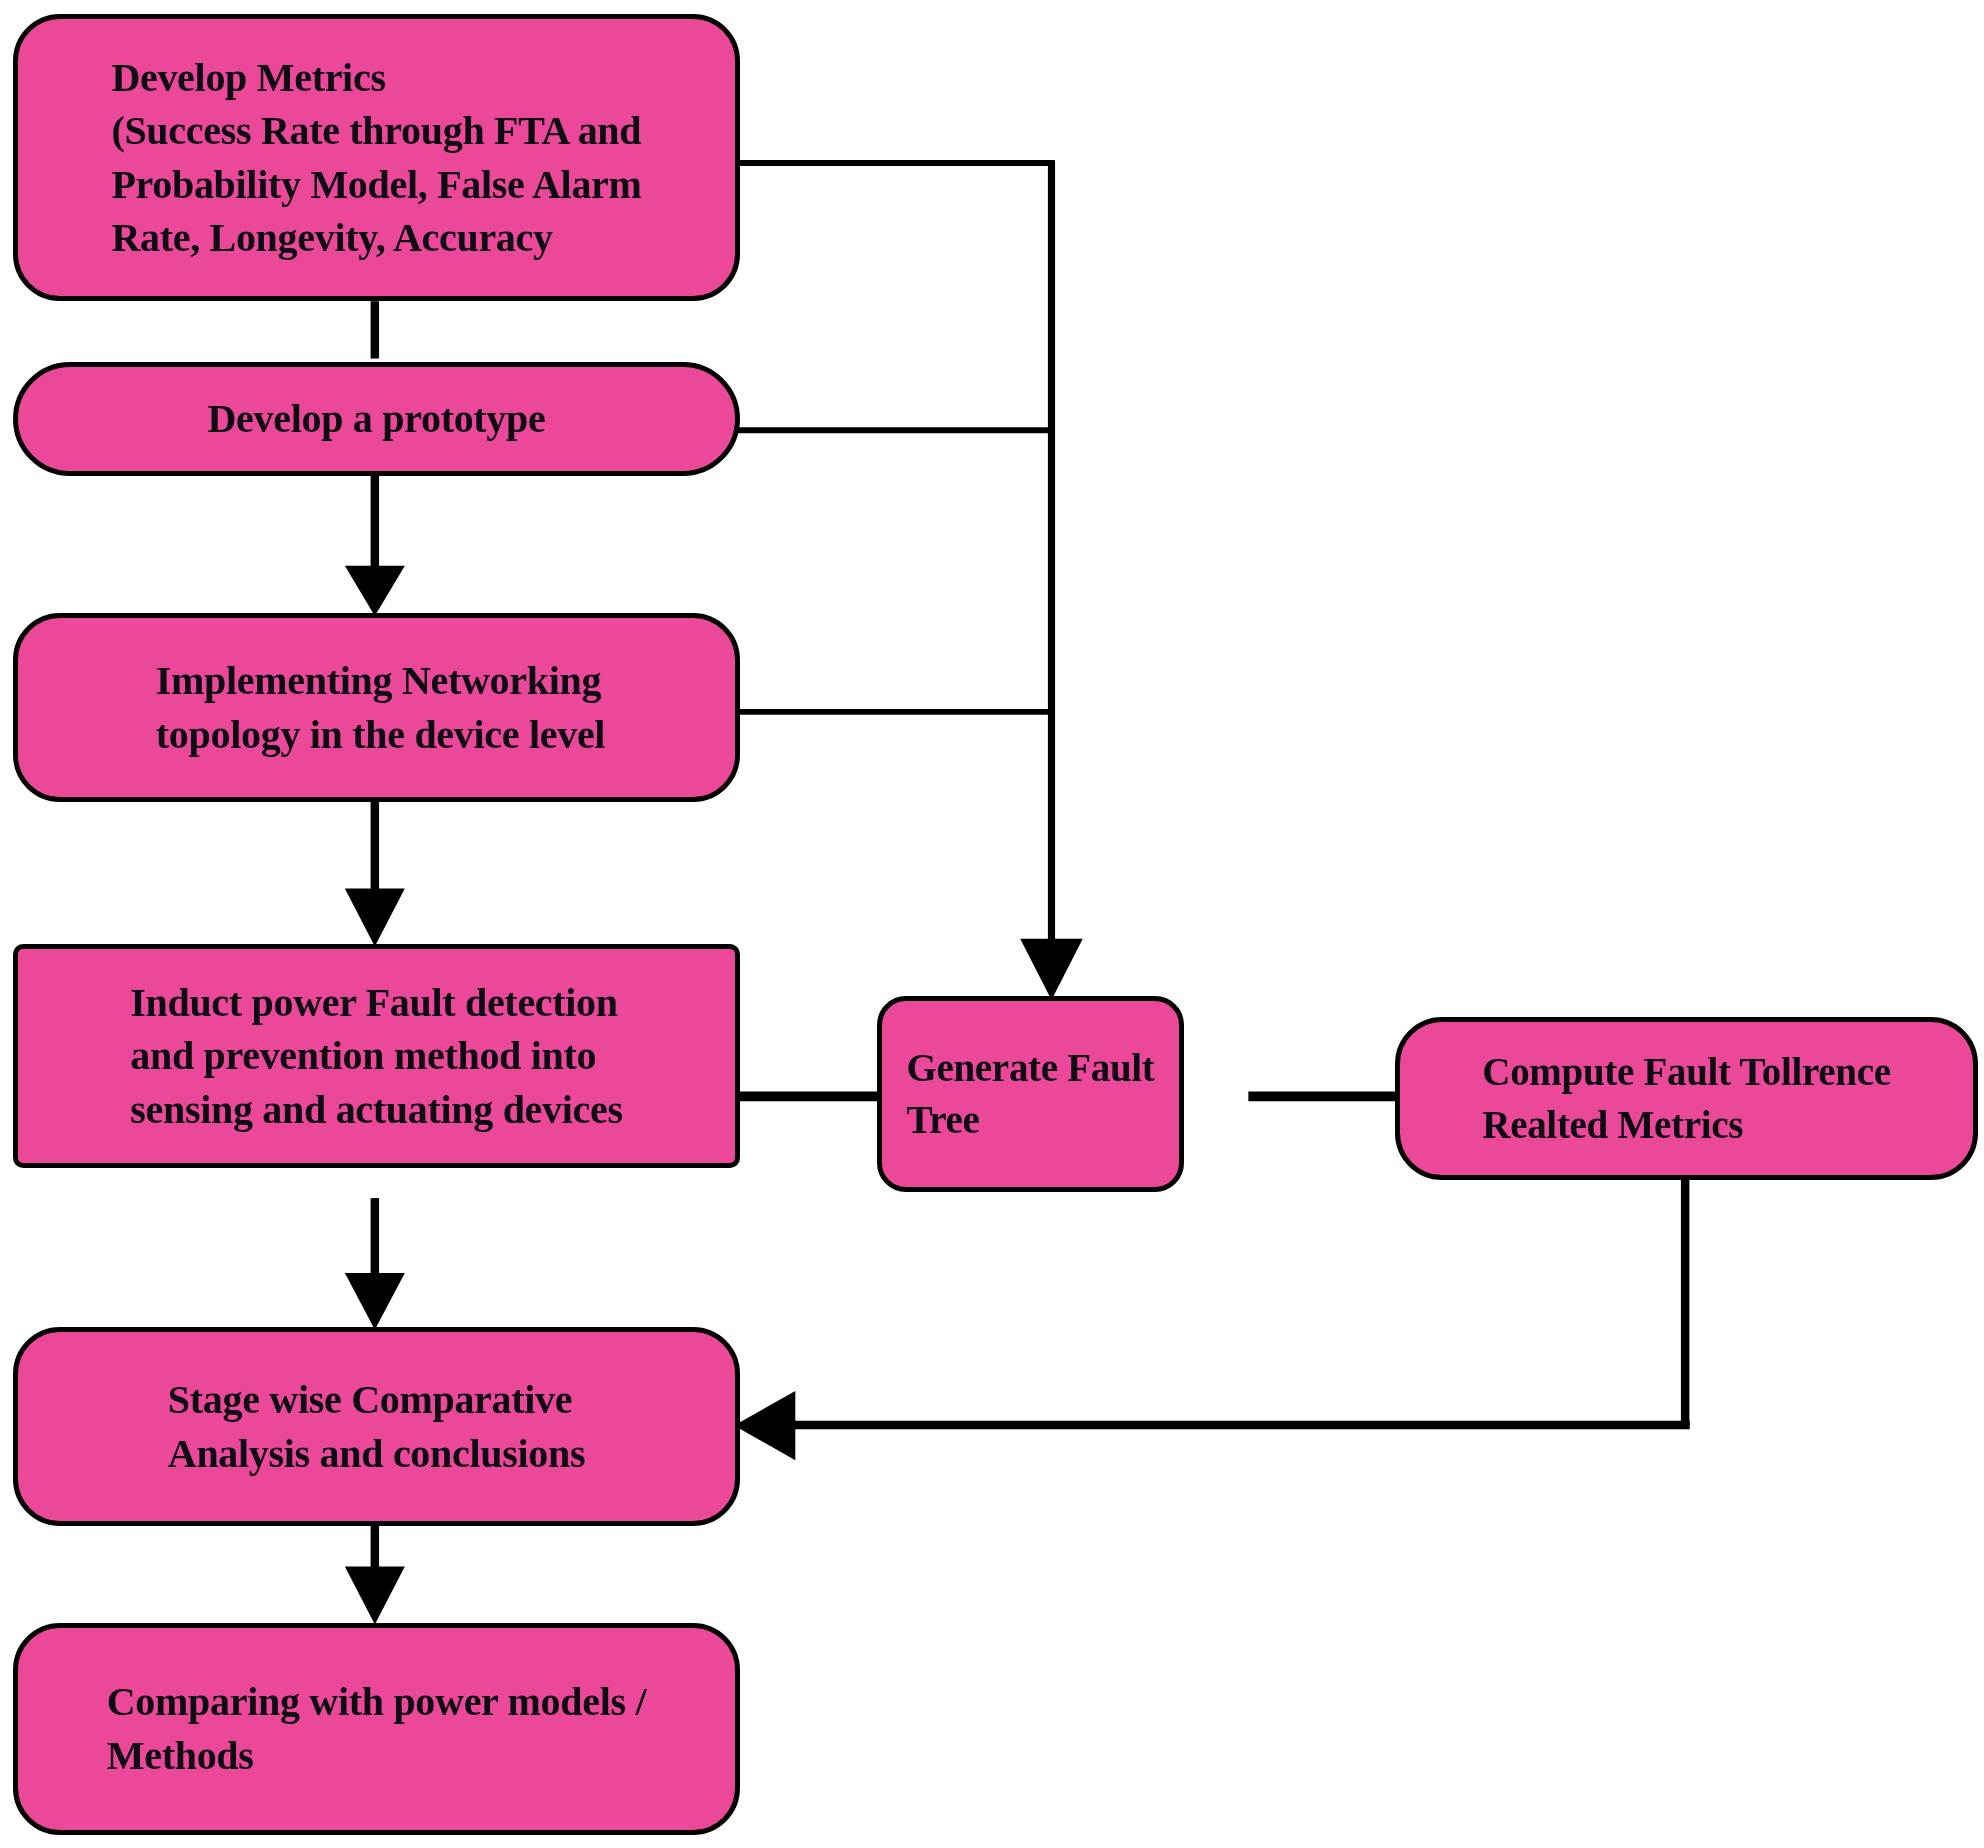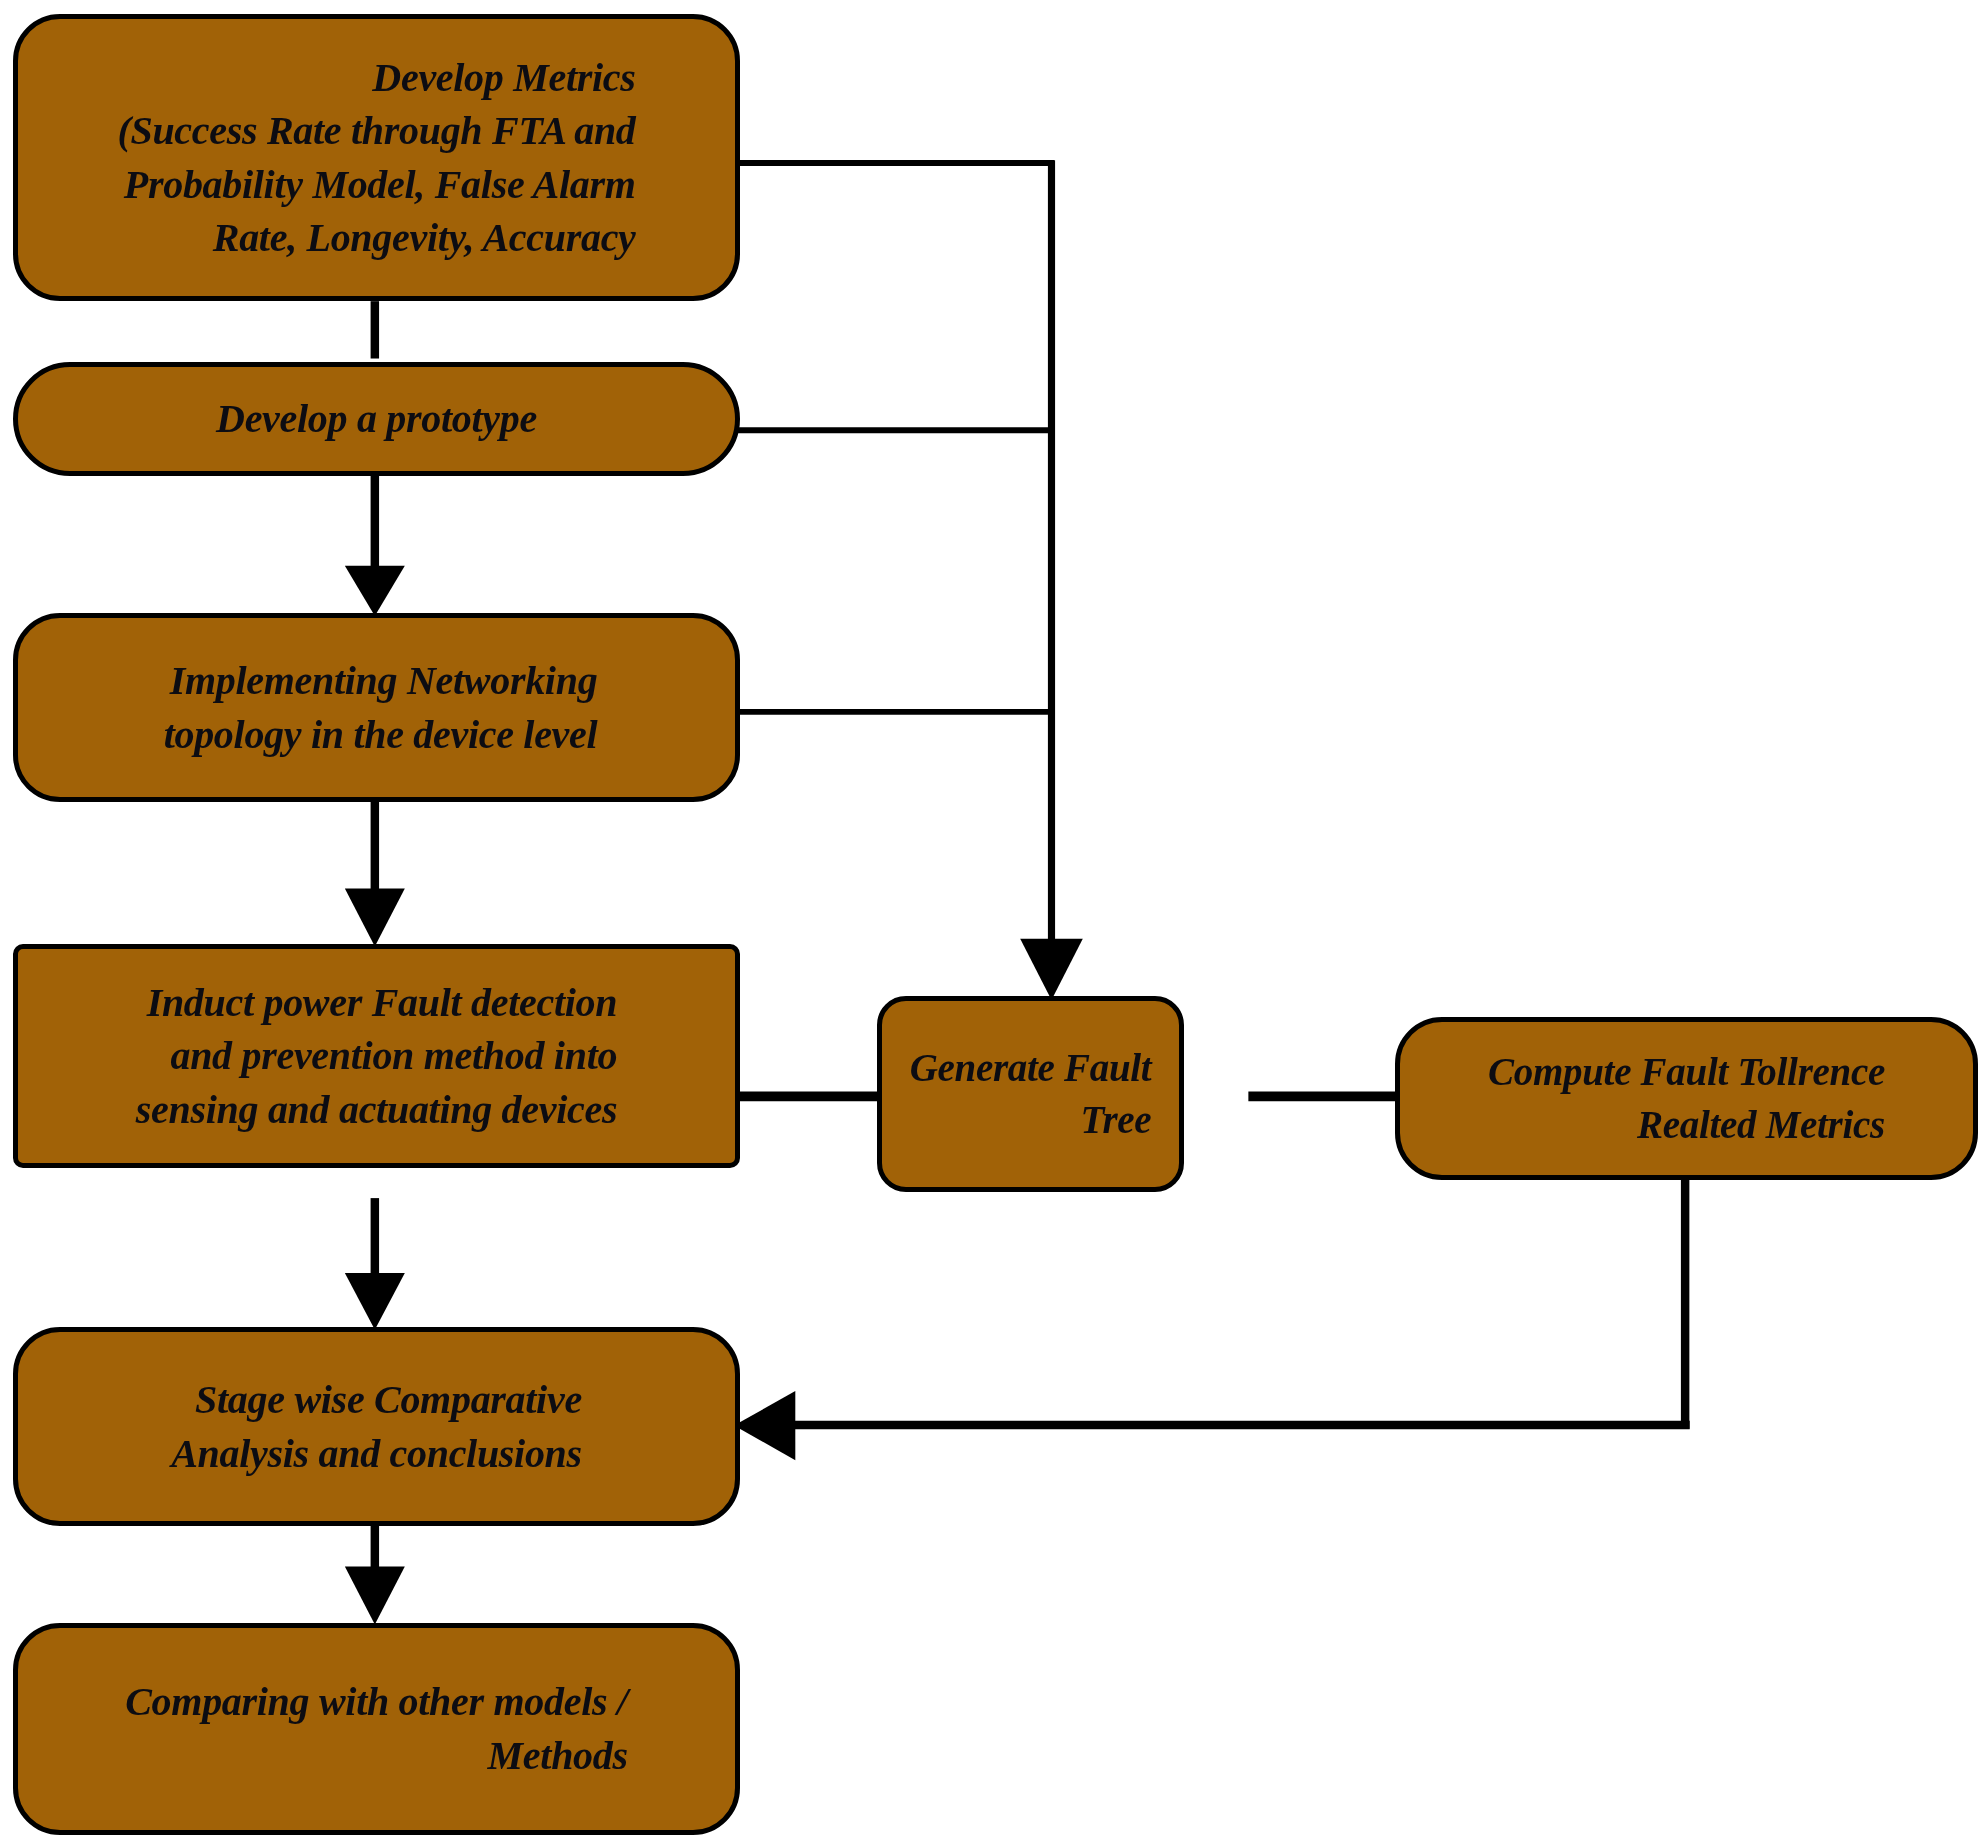--- a/index.html
+++ b/index.html
@@ -18,28 +18,27 @@
   #flow-svg {
     position: absolute;
     top: 0;
     left: 0;
     width: 1985px;
     height: 1848px;
   }
   .node-box {
     position: absolute;
     box-sizing: border-box;
-    background: #a16207;
+    background: #ec4899;
     border: 5.9px solid #000000;
     display: flex;
     align-items: center;
     justify-content: center;
-    text-align: right;
+    text-align: left;
     z-index: 5;
-    font-style: italic;
   }
   .node-label {
     font-weight: bold;
     color: #0c0c12;
     line-height: 1.34;
     padding: 0 11.7px;
     white-space: pre-line;
     letter-spacing: -0.3px;
   }
   
@@ -157,18 +156,18 @@
     <span class="node-label">Compute Fault Tollrence
 Realted Metrics</span>
   </div>
 
   <div class="node-box" id="node-stage-wise">
     <span class="node-label">Stage wise Comparative
 Analysis and conclusions</span>
   </div>
 
   <div class="node-box" id="node-comparing-models">
-    <span class="node-label">Comparing with other models /
+    <span class="node-label">Comparing with power models /
 Methods</span>
   </div>
 
 </div>
 
 
 </body></html>

